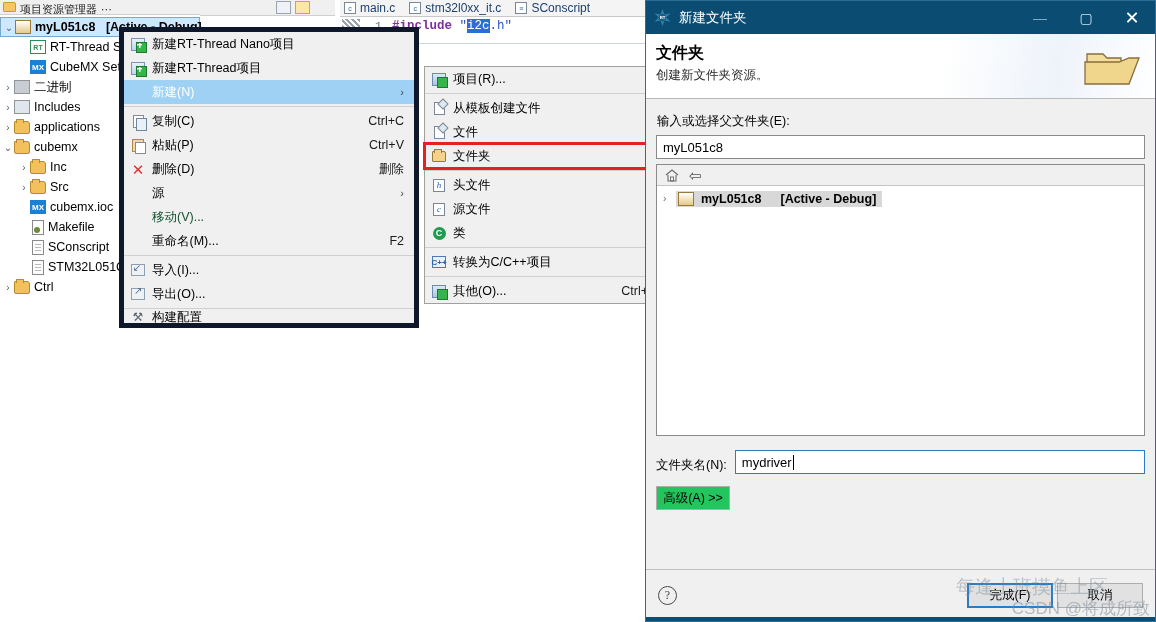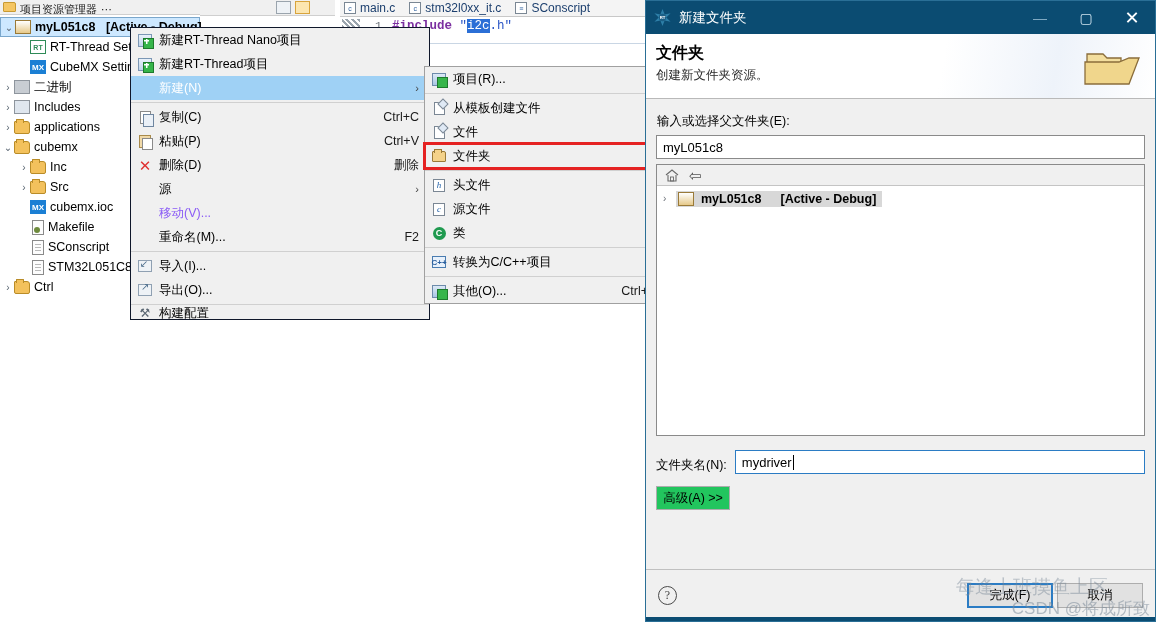--- a/index.html
+++ b/index.html
@@ -85,30 +85,30 @@
   .str { color: #2a56c6; }
   .hl { background: #2b6fd6; color:#fff; }
   .editrule { position:absolute; left:340px; top:43px; right:0; height:1px; background:#c9d6e4;}
   .scrollcorner { position:absolute; right:0; top:17px; width:10px; bottom:0; background:#f4f4f4; }
 
   
   .leftpane-bottom { position:absolute; left:0; top:300px; width:200px; bottom:0; background:#fff; }
 
   
   #ctxmenu {
-    position: absolute; left: 130px; top: 27px; width: 300px;
-    background: #f0f0f0; border: 1px solid #0f172a;
+    position: absolute; left: 119px; top: 27px; width: 300px;
+    background: #f0f0f0; border: 5px solid #0f172a;
     font-size: 12.5px; z-index: 40;
   }
   .mi { height: 24px; display:flex; align-items:center; position: relative; padding-left: 0; }
   .mi .mico { width: 28px; display:flex; align-items:center; justify-content:center; flex:none; }
   .mi .mlabel { flex: 1; white-space: nowrap; }
   .mi .macc { color: #1a1a1a; padding-right: 10px; font-size:12.5px; }
   .mi .msub { padding-right: 10px; color:#444; font-size: 11px; }
-  .mi.dis .mlabel { color: #8b5cf6; }
+  .mi.dis .mlabel { color: #14532d; }
   .mi.hl { background: #9fd1f5; }
   .sep { height: 1px; background: #d0d0d0; margin: 2px 0 2px 0; }
   .mi-clip { height: 12px; overflow: hidden; }
 
   .ico-newplus { width:14px;height:13px;background:linear-gradient(#e9f1fa,#bfd4ea);
                  border:1px solid #7b97b5; position:relative;}
   .ico-newplus:after{content:'';position:absolute;right:-3px;bottom:-3px;width:9px;height:9px;
                  background:#36b54a;border:1px solid #1d7a2c;}
   .ico-newplus:before{content:'';position:absolute;right:0px;bottom:0px;width:9px;height:9px;z-index:2;
      background:

